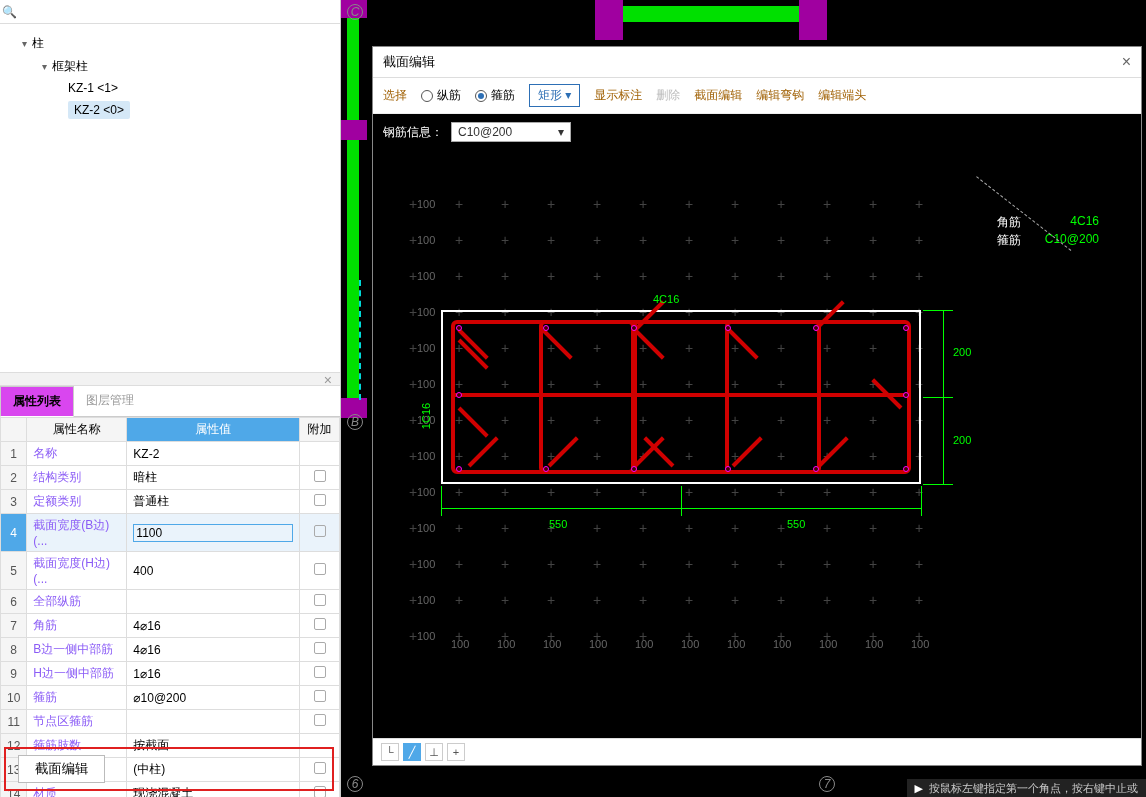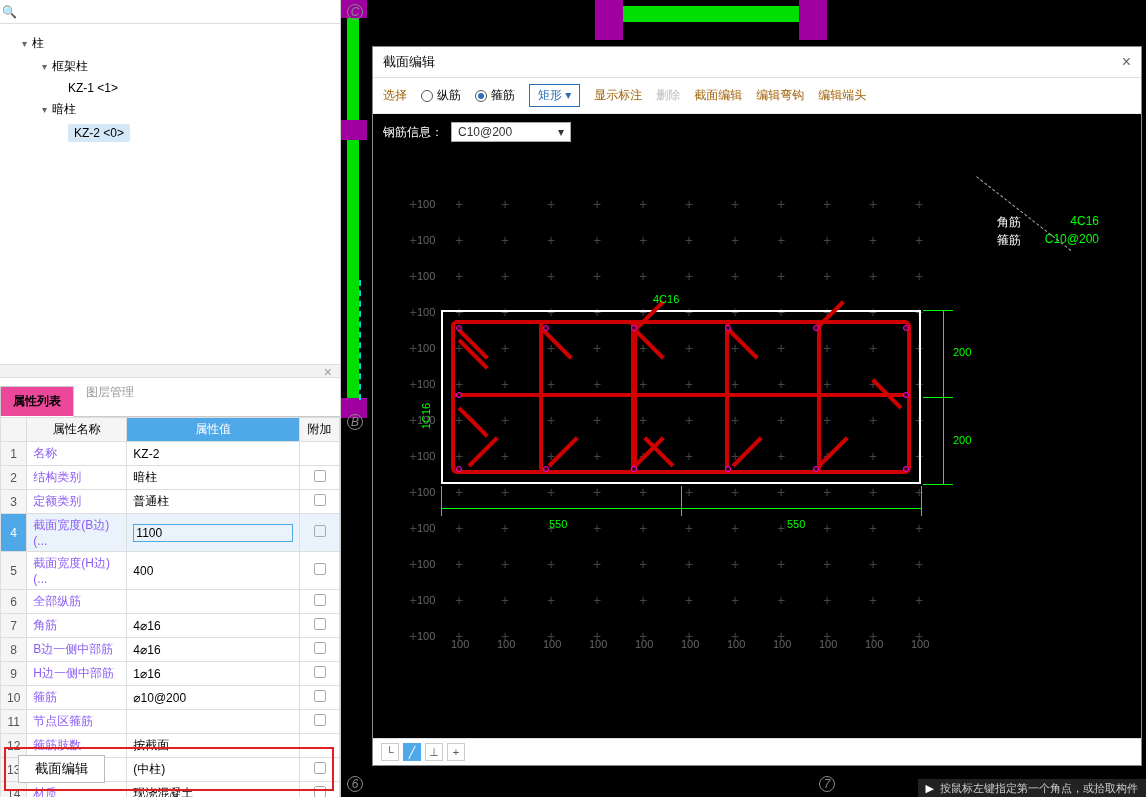--- a/index.html
+++ b/index.html
@@ -12,21 +12,21 @@
 .tree-item { padding: 3px 0 3px 4px; cursor: pointer; }
 .tree-caret { display: inline-block; width: 10px; color: #666; font-size: 10px; }
 .tree-l0 { padding-left: 14px; }
 .tree-l1 { padding-left: 34px; }
 .tree-l2 { padding-left: 60px; }
 .tree-sel { background: #d5e8f7; border-radius: 2px; display: inline-block; padding: 2px 6px; }
 .mid-divider { height: 14px; background: #f2f2f2; border-top: 1px solid #ddd; border-bottom: 1px solid #ddd; position: relative; }
 .close-x { position: absolute; right: 8px; top: -1px; color: #999; font-size: 14px; }
 .tabs { display: flex; border-bottom: 1px solid #ccc; }
 .tab { padding: 6px 12px; cursor: pointer; }
-.tab.active { font-weight: bold; border: 1px solid #ccc; border-bottom: 1px solid #fff; margin-bottom: -1px; background: #ec4899; margin-top: 8px; }
+.tab.active { font-weight: bold; border: 1px solid #ccc; border-bottom: 1px solid #fff; margin-bottom: -1px; background: #d946ef; }
 .tab.inactive { color: #999; }
 .prop-table { border-collapse: collapse; width: 100%; }
 .prop-table th, .prop-table td { border: 1px solid #ddd; padding: 3px 6px; height: 22px; text-align: left; font-weight: normal; }
 .prop-table th { background: #f5f5f5; text-align: center; }
 .prop-table th.val-col { background: #4fa8e8; color: #fff; }
 .row-num { width: 26px; text-align: center !important; background: #f5f5f5; color: #555; }
 .row-sel .row-num { background: #4fa8e8; color: #fff; }
 .row-sel td { background: #eaf3fb; }
 .prop-name { color: #8b5cf6; width: 100px; }
 .prop-val input { width: 100%; border: none; outline: none; font-size: 12px; background: transparent; }
@@ -78,21 +78,20 @@
 <body>
 
 <div class="left-panel">
   <div class="search-row">
     <span class="search-icon">🔍</span>
   </div>
   <div class="tree">
     <div class="tree-item tree-l0"><span class="tree-caret">▾</span><span>柱</span></div>
     <div class="tree-item tree-l1"><span class="tree-caret">▾</span><span>框架柱</span></div>
     <div class="tree-item tree-l2">KZ-1  &lt;1&gt;</div>
-    <div class="tree-item tree-l1"><span class="tree-caret">▾</span><span>暗柱</span></div>
     <div class="tree-item tree-l2"><span class="tree-sel">KZ-2  &lt;0&gt;</span></div>
   </div>
   <div class="mid-divider">
       <span class="close-x">×</span>
     </div>
   <div class="tabs">
     <div class="tab active">属性列表</div>
     <div class="tab inactive">图层管理</div>
   </div>
   <div class="props-wrap">
@@ -208,21 +207,21 @@
   <div class="magenta-box" style="left:458px;top:0;width:28px;height:40px"></div>
   <div class="magenta-box" style="left:0;top:120px;width:26px;height:20px"></div>
   <div class="magenta-box" style="left:0;top:398px;width:26px;height:20px"></div>
   <div class="cyan-dash" style="left:18px;top:280px;height:120px"></div>
   <span class="axis-lbl" style="left:6px;top:4px">C</span>
   <span class="axis-lbl" style="left:6px;top:414px">B</span>
   <span class="axis-lbl" style="left:6px;top:776px">6</span>
   <span class="axis-lbl" style="left:478px;top:776px">7</span>
   <div class="bottom-status">
     <span class="arrow">▶</span>
-    <span>按鼠标左键指定第一个角点，或拾取构件</span>
+    <span>按鼠标左键指定第一个角点，按右键中止或</span>
   </div>
 </div>
 
 <div class="dialog">
   <div class="dlg-title-bar">
     <span class="dlg-title">截面编辑</span>
     <span class="dlg-close">×</span>
   </div>
   <div class="dlg-toolbar">
     <span class="tb-link">选择</span>

